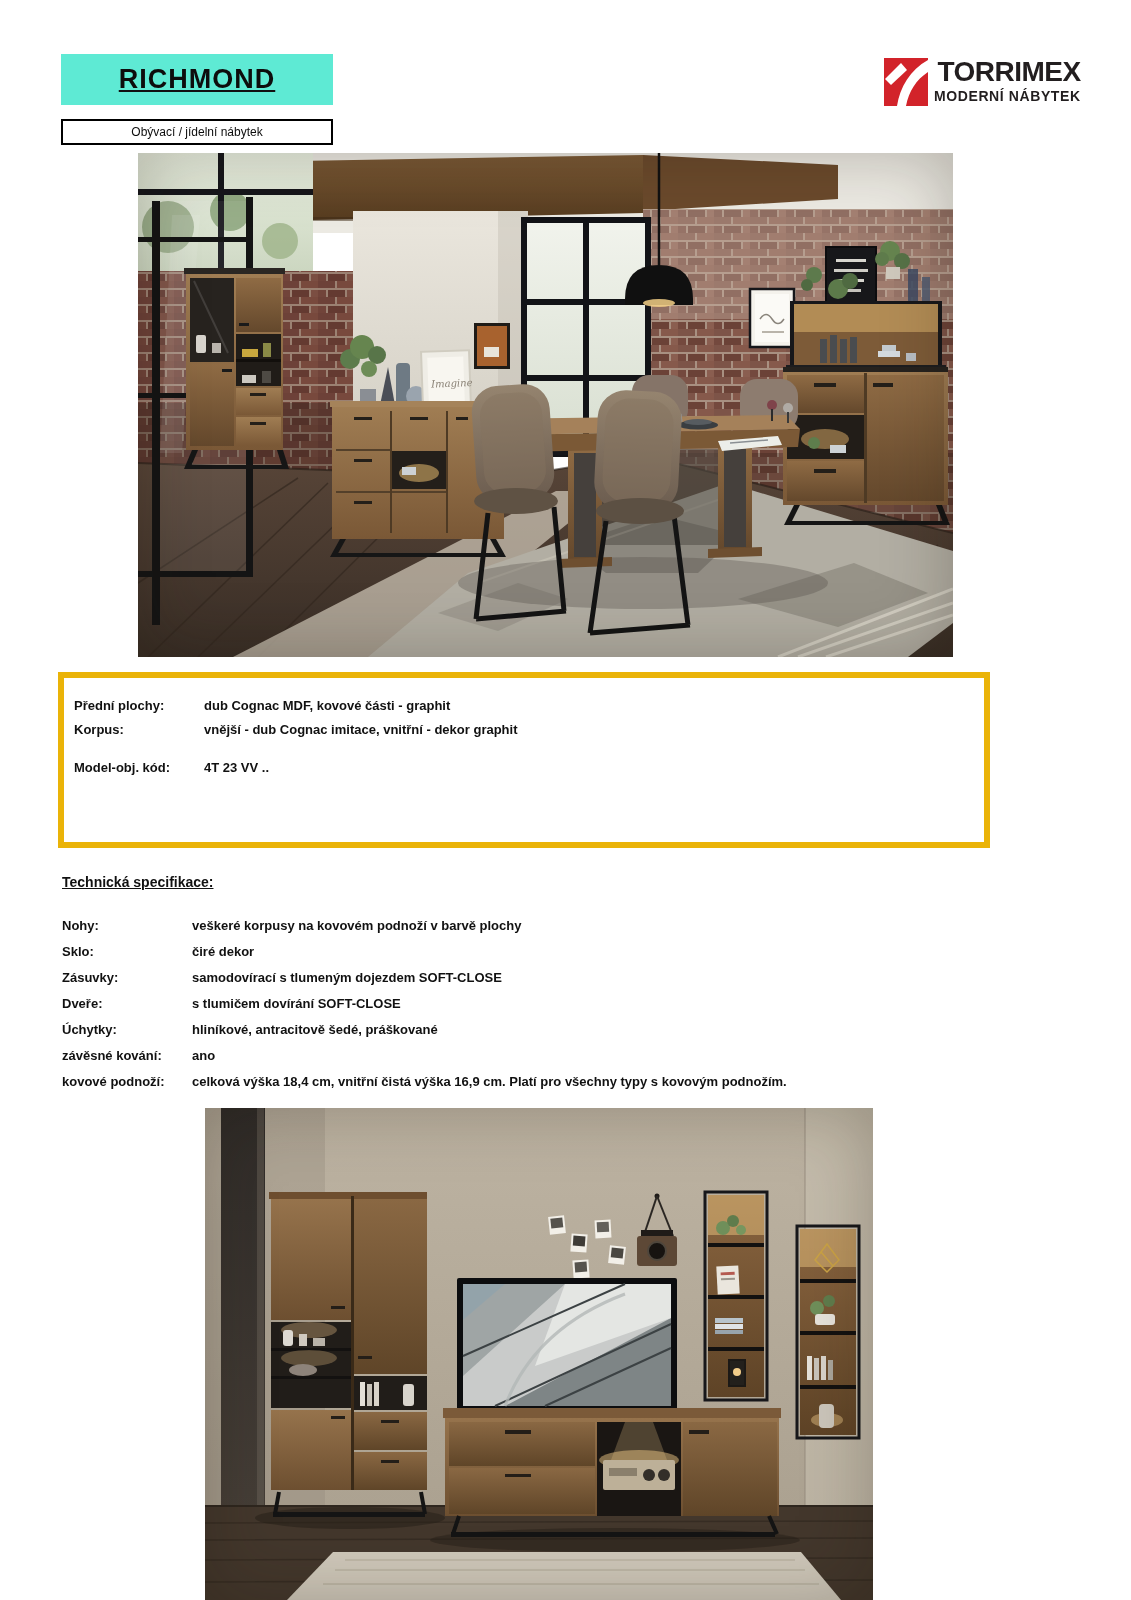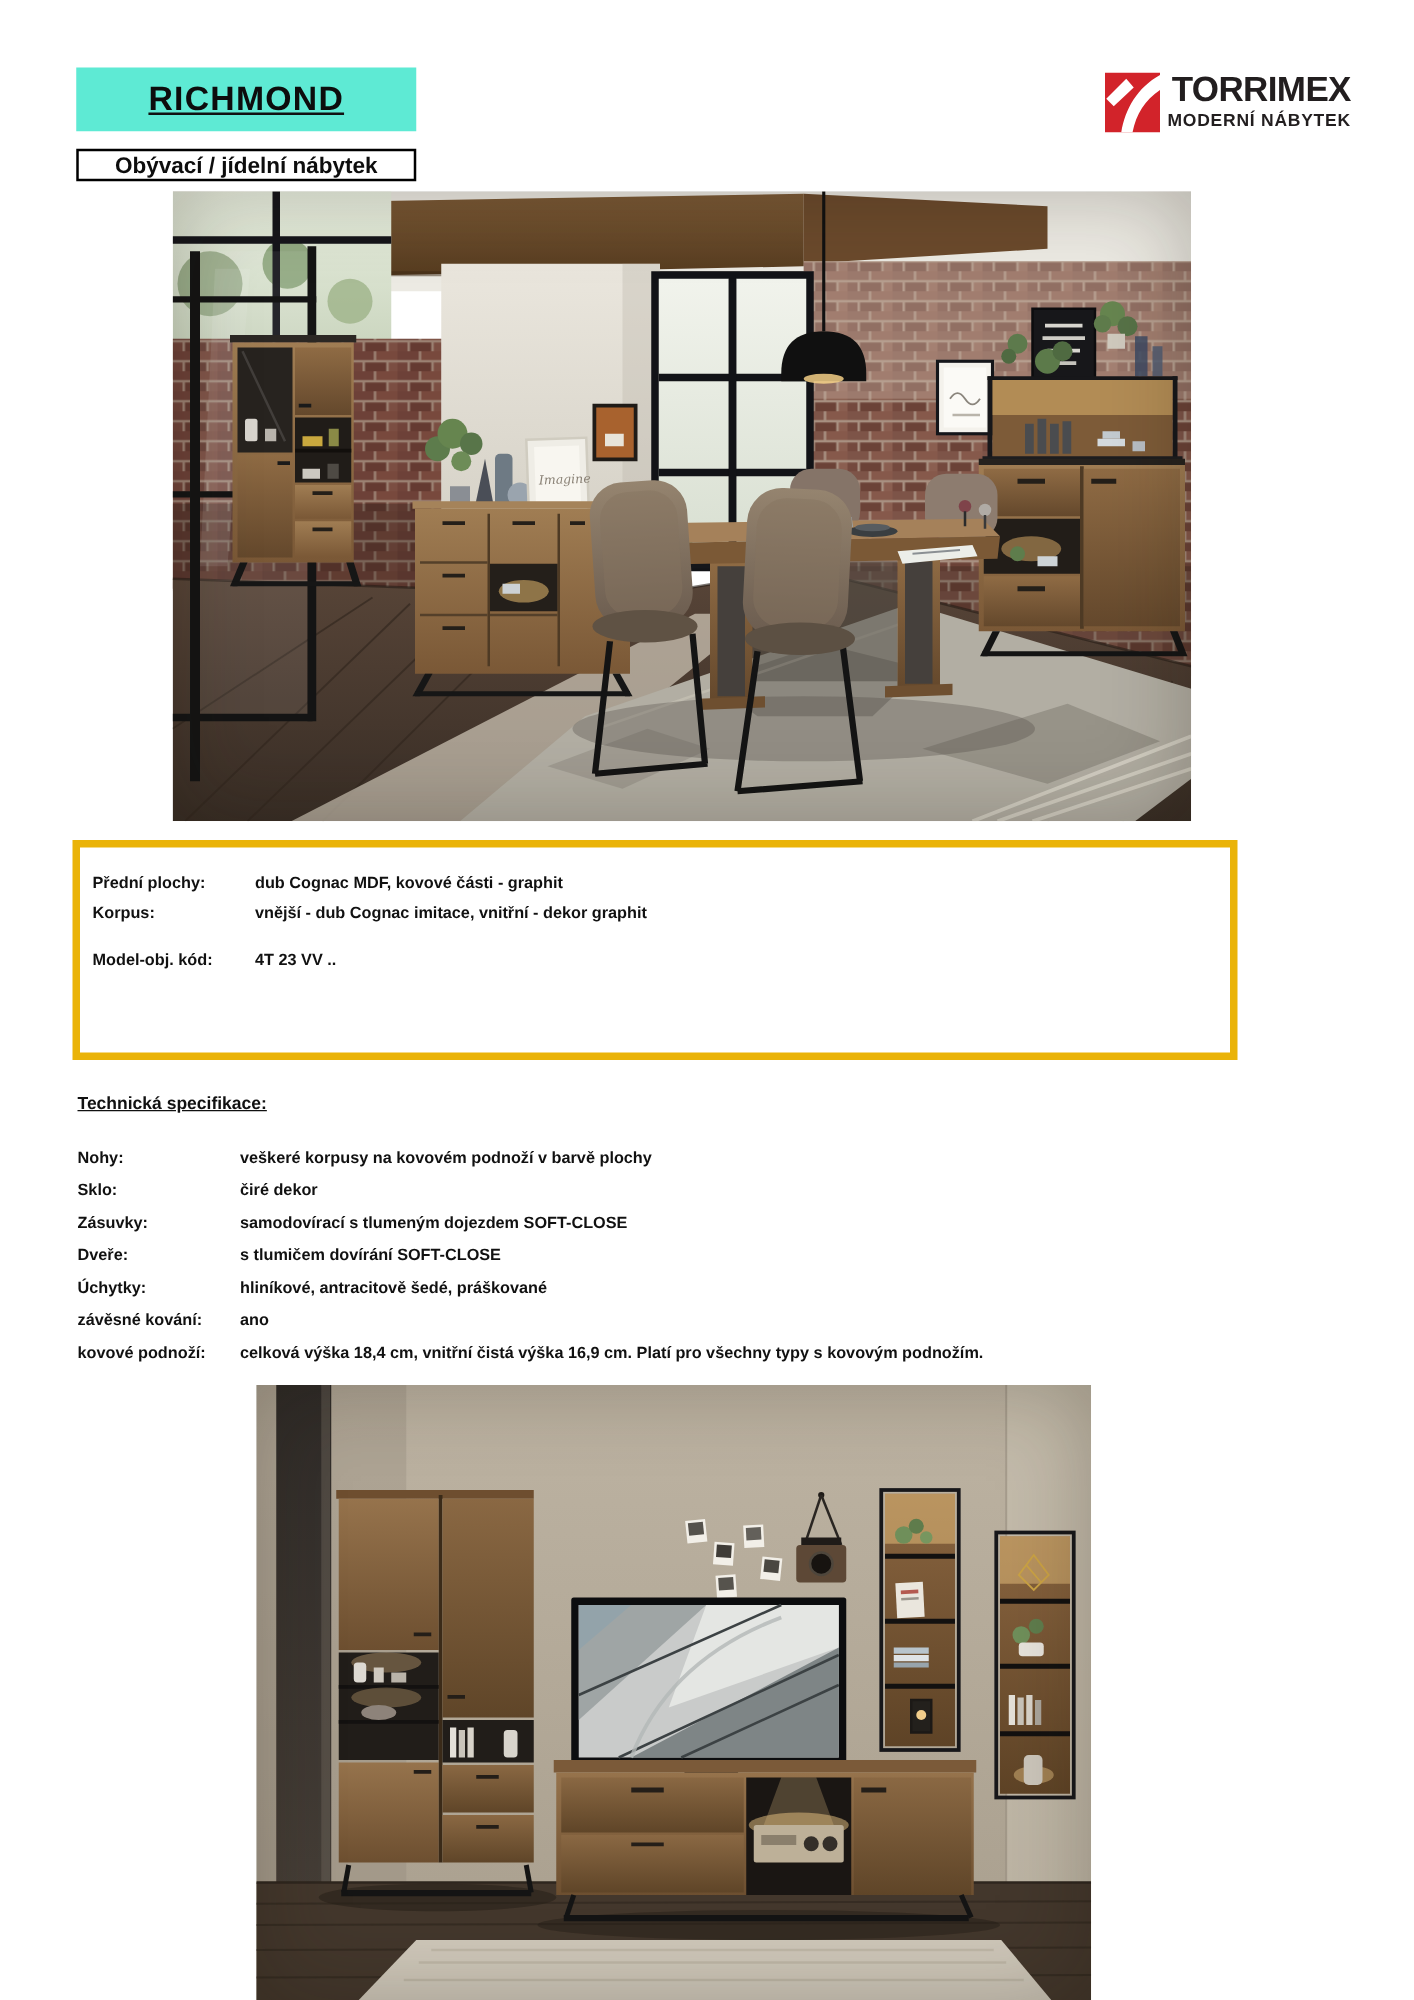--- a/index.html
+++ b/index.html
@@ -5,21 +5,21 @@
   html,body{margin:0;padding:0;background:#fff;}
   .page{position:relative;width:1131px;height:1600px;background:#fff;overflow:hidden;
         font-family:"Liberation Sans","DejaVu Sans",sans-serif;color:#111;}
   .abs{position:absolute;}
   
   .title-box{left:61px;top:54px;width:272px;height:51px;background:#5eead4;
              display:flex;align-items:center;justify-content:center;text-decoration:underline;}
   .title-box span{font-size:27px;font-weight:700;letter-spacing:1px;color:#0d0d0d;}
   .cat-box{left:61px;top:119px;width:268px;height:22px;border:2px solid #000;background:#fff;
            display:flex;align-items:center;justify-content:center;}
-  .cat-box span{font-size:18px;font-weight:700;color:#0d0d0d;}
+  .cat-box span{font-size:12px;font-weight:400;color:#0d0d0d;}
   
   .logo{left:884px;top:58px;width:220px;height:52px;display:flex;align-items:flex-start;}
   .logo .mark{width:44px;height:48px;flex:0 0 auto;}
   .logo .ltxt{margin-left:6px;line-height:1;text-align:right;}
   .logo .brand{font-size:28px;font-weight:800;letter-spacing:-0.5px;color:#221e1f;}
   .logo .tag{font-size:14px;font-weight:700;letter-spacing:0.6px;color:#221e1f;margin-top:3px;}
   
   .photo{overflow:hidden;}
   .photo svg{display:block;}
   .vig{position:absolute;left:0;top:0;right:0;bottom:0;box-shadow:inset 0 0 70px rgba(30,20,10,.28);pointer-events:none;}

